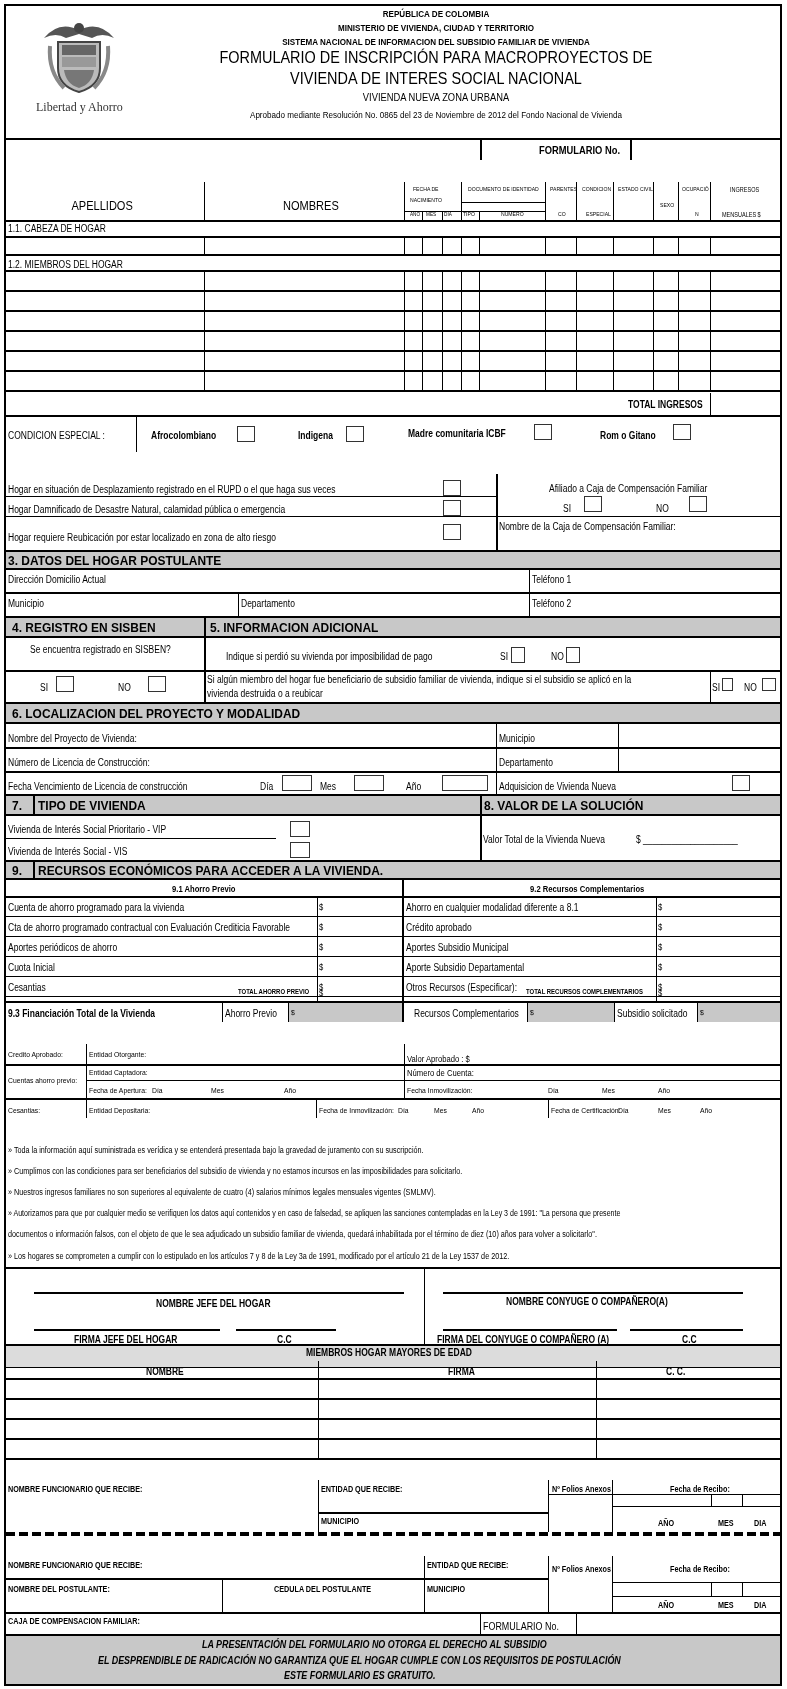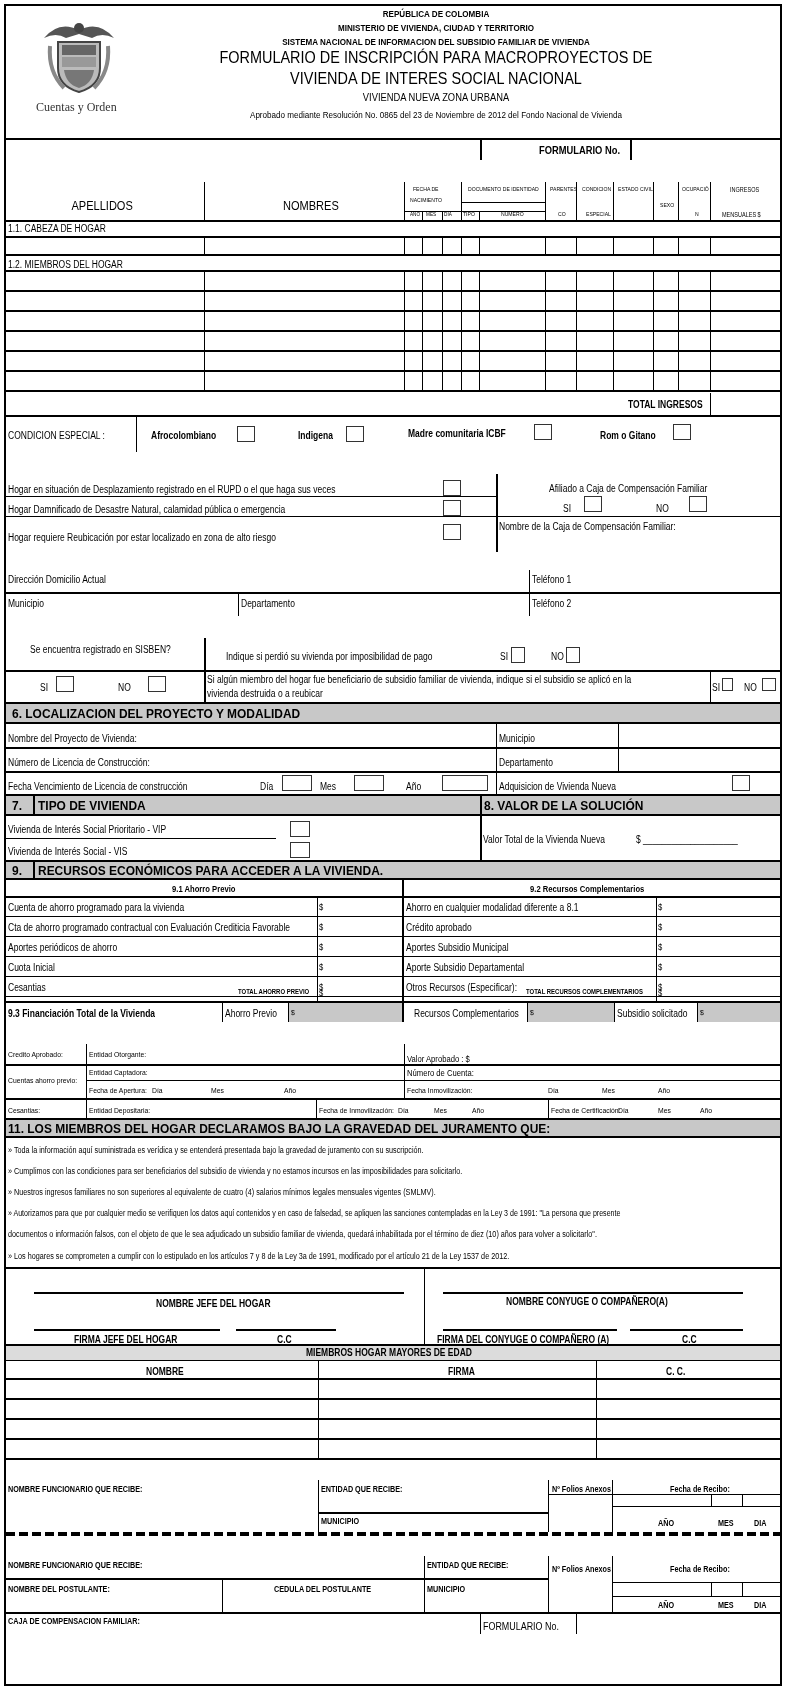--- a/index.html
+++ b/index.html
@@ -28,21 +28,21 @@
     <svg width="90" height="80" viewBox="0 0 90 80">
       <path d="M10 22 Q25 4 45 14 Q65 4 80 22 Q68 16 58 22 L45 18 L32 22 Q22 16 10 22Z" fill="#555"></path>
       <circle cx="45" cy="12" r="5" fill="#444"></circle>
       <path d="M24 26 L66 26 L66 52 Q66 70 45 76 Q24 70 24 52Z" fill="#bbb" stroke="#444" stroke-width="2"></path>
       <rect x="28" y="29" width="34" height="10" fill="#666"></rect>
       <rect x="28" y="41" width="34" height="10" fill="#999"></rect>
       <path d="M30 54 L60 54 Q58 68 45 72 Q32 68 30 54Z" fill="#777"></path>
       <path d="M16 30 Q14 56 30 72" stroke="#888" stroke-width="4" fill="none"></path>
       <path d="M74 30 Q76 56 60 72" stroke="#888" stroke-width="4" fill="none"></path>
     </svg>
-    <div style="position:absolute;left:2px;top:84px;font-family:'Liberation Serif',serif;font-size:12px;color:#333;white-space:nowrap;">Cuentas y Orden</div>
+    <div style="position:absolute;left:2px;top:84px;font-family:'Liberation Serif',serif;font-size:12px;color:#333;white-space:nowrap;">Libertad y Ahorro</div>
   </div>
 
   <div class="abs" style="left:150px;top:0;width:560px;text-align:center;">
     <div style="font-size:9.5px;font-weight:bold;margin-top:2px;transform:scaleX(0.85);">REPÚBLICA DE COLOMBIA</div>
     <div style="font-size:9.5px;font-weight:bold;margin-top:3px;transform:scaleX(0.85);">MINISTERIO DE VIVIENDA, CIUDAD Y TERRITORIO</div>
     <div style="font-size:9.5px;font-weight:bold;margin-top:3px;transform:scaleX(0.85);">SISTEMA NACIONAL DE INFORMACION DEL SUBSIDIO FAMILIAR DE VIVIENDA</div>
     <div style="font-size:17px;margin-top:1px;transform:scaleX(0.85);">FORMULARIO DE INSCRIPCIÓN PARA MACROPROYECTOS DE</div>
     <div style="font-size:17px;margin-top:1px;transform:scaleX(0.85);">VIVIENDA DE INTERES SOCIAL NACIONAL</div>
     <div style="font-size:11px;margin-top:2px;transform:scaleX(0.85);">VIVIENDA NUEVA ZONA URBANA</div>
     <div style="font-size:9.5px;margin-top:6px;transform:scaleX(0.85);">Aprobado mediante Resolución No. 0865  del  23 de Noviembre de 2012 del Fondo Nacional de Vivienda</div>
@@ -126,29 +126,37 @@
   <div class="box" style="left:437px;top:518px;"></div>
 
   <div class="t" style="left:543px;top:477px;">Afiliado a Caja de Compensación Familiar</div>
   <div class="t" style="left:557px;top:497px;">SI</div>
   <div class="box" style="left:578px;top:490px;"></div>
   <div class="t" style="left:650px;top:497px;">NO</div>
   <div class="box" style="left:683px;top:490px;"></div>
   <div class="hlt" style="left:490px;top:510px;width:284px;"></div>
   <div class="t" style="left:493px;top:515px;">Nombre de la Caja de Compensación Familiar:</div>
 
+  <div class="band" style="top:544px;height:20px;">
+    <div class="band-title" style="left:2px;top:1px;">3.  DATOS DEL HOGAR POSTULANTE</div>
+  </div>
   <div class="t" style="left:2px;top:568px;">Dirección Domicilio Actual</div>
   <div class="vlt" style="left:523px;top:564px;height:46px;"></div>
   <div class="t" style="left:526px;top:568px;">Teléfono 1</div>
   <div class="hl" style="left:0;top:586px;width:774px;"></div>
   <div class="t" style="left:2px;top:592px;">Municipio</div>
   <div class="vlt" style="left:232px;top:586px;height:24px;"></div>
   <div class="t" style="left:235px;top:592px;">Departamento</div>
   <div class="t" style="left:526px;top:592px;">Teléfono 2</div>
 
+  <div class="band" style="top:610px;height:22px;">
+    <div class="band-title" style="left:6px;top:2px;">4.   REGISTRO EN SISBEN</div>
+    <div class="vl" style="left:198px;top:0;height:18px;"></div>
+    <div class="band-title" style="left:204px;top:2px;">5.  INFORMACION ADICIONAL</div>
+  </div>
   <div class="vl" style="left:198px;top:632px;height:64px;"></div>
   <div class="t" style="left:24px;top:638px;">Se encuentra registrado en SISBEN?</div>
   <div class="t" style="left:220px;top:645px;">Indique si perdió su vivienda por imposibilidad de pago</div>
   <div class="t" style="left:494px;top:645px;">SI</div>
   <div class="box" style="left:505px;top:641px;width:14px;"></div>
   <div class="t" style="left:545px;top:645px;">NO</div>
   <div class="box" style="left:560px;top:641px;width:14px;"></div>
   <div class="hl" style="left:0;top:664px;width:774px;"></div>
   <div class="t" style="left:34px;top:676px;">SI</div>
   <div class="box" style="left:50px;top:670px;"></div>
@@ -253,23 +261,20 @@
   <div class="t" style="left:313px;top:1100px;font-size:8px;">Fecha de Inmovilización:</div>
   <div class="t" style="left:392px;top:1100px;font-size:8px;">Día</div>
   <div class="t" style="left:428px;top:1100px;font-size:8px;">Mes</div>
   <div class="t" style="left:466px;top:1100px;font-size:8px;">Año</div>
   <div class="vlt" style="left:542px;top:1094px;height:18px;"></div>
   <div class="t" style="left:545px;top:1100px;font-size:8px;">Fecha de Certificación:</div>
   <div class="t" style="left:612px;top:1100px;font-size:8px;">Día</div>
   <div class="t" style="left:652px;top:1100px;font-size:8px;">Mes</div>
   <div class="t" style="left:694px;top:1100px;font-size:8px;">Año</div>
 
-  <div class="band" style="top:1112px;height:20px;">
-    <div class="band-title" style="left:2px;top:1px;">11.  LOS MIEMBROS DEL HOGAR DECLARAMOS BAJO LA GRAVEDAD DEL JURAMENTO QUE:</div>
-  </div>
   <div class="t" style="left:2px;top:1139px;font-size:8.5px;">» Toda la información aquí suministrada es verídica y se entenderá presentada bajo la gravedad de juramento con su suscripción.</div>
   <div class="t" style="left:2px;top:1160px;font-size:8.5px;">» Cumplimos con las condiciones para ser beneficiarios del subsidio de vivienda y no estamos incursos en las imposibilidades para solicitarlo.</div>
   <div class="t" style="left:2px;top:1181px;font-size:8.5px;">» Nuestros ingresos familiares no son superiores al equivalente de  cuatro (4)  salarios mínimos legales mensuales vigentes (SMLMV).</div>
   <div class="t" style="left:2px;top:1202px;font-size:8.5px;transform:scaleX(0.83);">»  Autorizamos para que por cualquier medio se verifiquen los datos aquí contenidos y en caso de falsedad, se apliquen las sanciones contempladas en la  Ley 3 de 1991: "La persona que presente</div>
   <div class="t" style="left:2px;top:1223px;font-size:8.5px;">documentos o información falsos, con el objeto de que le sea adjudicado un subsidio familiar de vivienda, quedará inhabilitada por el término de diez (10) años para volver a solicitarlo".</div>
   <div class="t" style="left:2px;top:1245px;font-size:8.5px;">» Los hogares se comprometen a cumplir con lo estipulado en los artículos 7 y 8 de la Ley 3a de 1991, modificado por el artículo 21 de la Ley 1537 de 2012.</div>
   <div class="hl" style="left:0;top:1261px;width:774px;"></div>
 
   <div class="vlt" style="left:418px;top:1262px;height:76px;"></div>
   <div class="hl" style="left:28px;top:1286px;width:370px;"></div>
@@ -278,21 +283,21 @@
   <div class="t tb" style="left:500px;top:1290px;font-size:10px;">NOMBRE CONYUGE O COMPAÑERO(A)</div>
   <div class="hl" style="left:28px;top:1323px;width:186px;"></div>
   <div class="hl" style="left:230px;top:1323px;width:100px;"></div>
   <div class="t tb" style="left:68px;top:1328px;font-size:10px;">FIRMA JEFE DEL HOGAR</div>
   <div class="t tb" style="left:271px;top:1328px;font-size:10px;">C.C</div>
   <div class="hl" style="left:437px;top:1323px;width:174px;"></div>
   <div class="hl" style="left:624px;top:1323px;width:113px;"></div>
   <div class="t tb" style="left:431px;top:1328px;font-size:10px;">FIRMA DEL CONYUGE O COMPAÑERO (A)</div>
   <div class="t tb" style="left:676px;top:1328px;font-size:10px;">C.C</div>
 
-  <div class="band" style="top:1338px;height:17px;background:#dcdcdc;border-bottom:1px solid #000;padding-left:35px;">
+  <div class="band" style="top:1338px;height:24px;background:#dcdcdc;border-bottom:1px solid #000;padding-left:35px;">
     <div class="t tb" style="left:300px;top:1px;font-size:10px;">MIEMBROS HOGAR MAYORES DE EDAD</div>
   </div>
   <div class="t tb" style="left:140px;top:1360px;font-size:10px;">NOMBRE</div>
   <div class="t tb" style="left:442px;top:1360px;font-size:10px;">FIRMA</div>
   <div class="t tb" style="left:660px;top:1360px;font-size:10px;">C. C.</div>
   <div class="vlt" style="left:312px;top:1355px;height:98px;"></div>
   <div class="vlt" style="left:590px;top:1355px;height:98px;"></div>
   <div class="hl" style="left:0;top:1372px;width:774px;"></div>
   <div id="rowsSig"></div>
 
@@ -334,20 +339,25 @@
   <div class="t tb" style="left:652px;top:1594px;font-size:8.5px;">AÑO</div>
   <div class="t tb" style="left:712px;top:1594px;font-size:8.5px;">MES</div>
   <div class="t tb" style="left:748px;top:1594px;font-size:8.5px;">DIA</div>
   <div class="hl" style="left:0;top:1606px;width:774px;"></div>
   <div class="t tb" style="left:2px;top:1610px;font-size:8.5px;">CAJA DE COMPENSACION FAMILIAR:</div>
   <div class="vlt" style="left:474px;top:1608px;height:20px;"></div>
   <div class="t" style="left:477px;top:1614px;font-size:10.5px;">FORMULARIO No.</div>
   <div class="vlt" style="left:570px;top:1608px;height:20px;"></div>
   <div class="abs" style="left:572px;top:1608px;width:202px;height:20px;"></div>
 
+  <div class="band" style="top:1628px;height:50px;border-bottom:none;">
+    <div class="t tb" style="left:196px;top:2px;font-size:10.5px;font-style:italic;">LA PRESENTACIÓN DEL FORMULARIO NO OTORGA  EL DERECHO AL SUBSIDIO</div>
+    <div class="t tb" style="left:92px;top:18px;font-size:10.5px;font-style:italic;">EL DESPRENDIBLE DE RADICACIÓN NO GARANTIZA QUE EL HOGAR CUMPLE CON LOS REQUISITOS DE POSTULACIÓN</div>
+    <div class="t tb" style="left:278px;top:33px;font-size:10.5px;font-style:italic;">ESTE FORMULARIO ES GRATUITO.</div>
+  </div>
 
 <div class="vlt" style="left: 198px; top: 230px; height: 18px;"></div>
     <div class="vlt" style="left: 398px; top: 230px; height: 18px;"></div>
     <div class="vlt" style="left: 416px; top: 230px; height: 18px;"></div>
     <div class="vlt" style="left: 436px; top: 230px; height: 18px;"></div>
     <div class="vlt" style="left: 455px; top: 230px; height: 18px;"></div>
     <div class="vlt" style="left: 473px; top: 230px; height: 18px;"></div>
     <div class="vlt" style="left: 539px; top: 230px; height: 18px;"></div>
     <div class="vlt" style="left: 570px; top: 230px; height: 18px;"></div>
     <div class="vlt" style="left: 607px; top: 230px; height: 18px;"></div>

